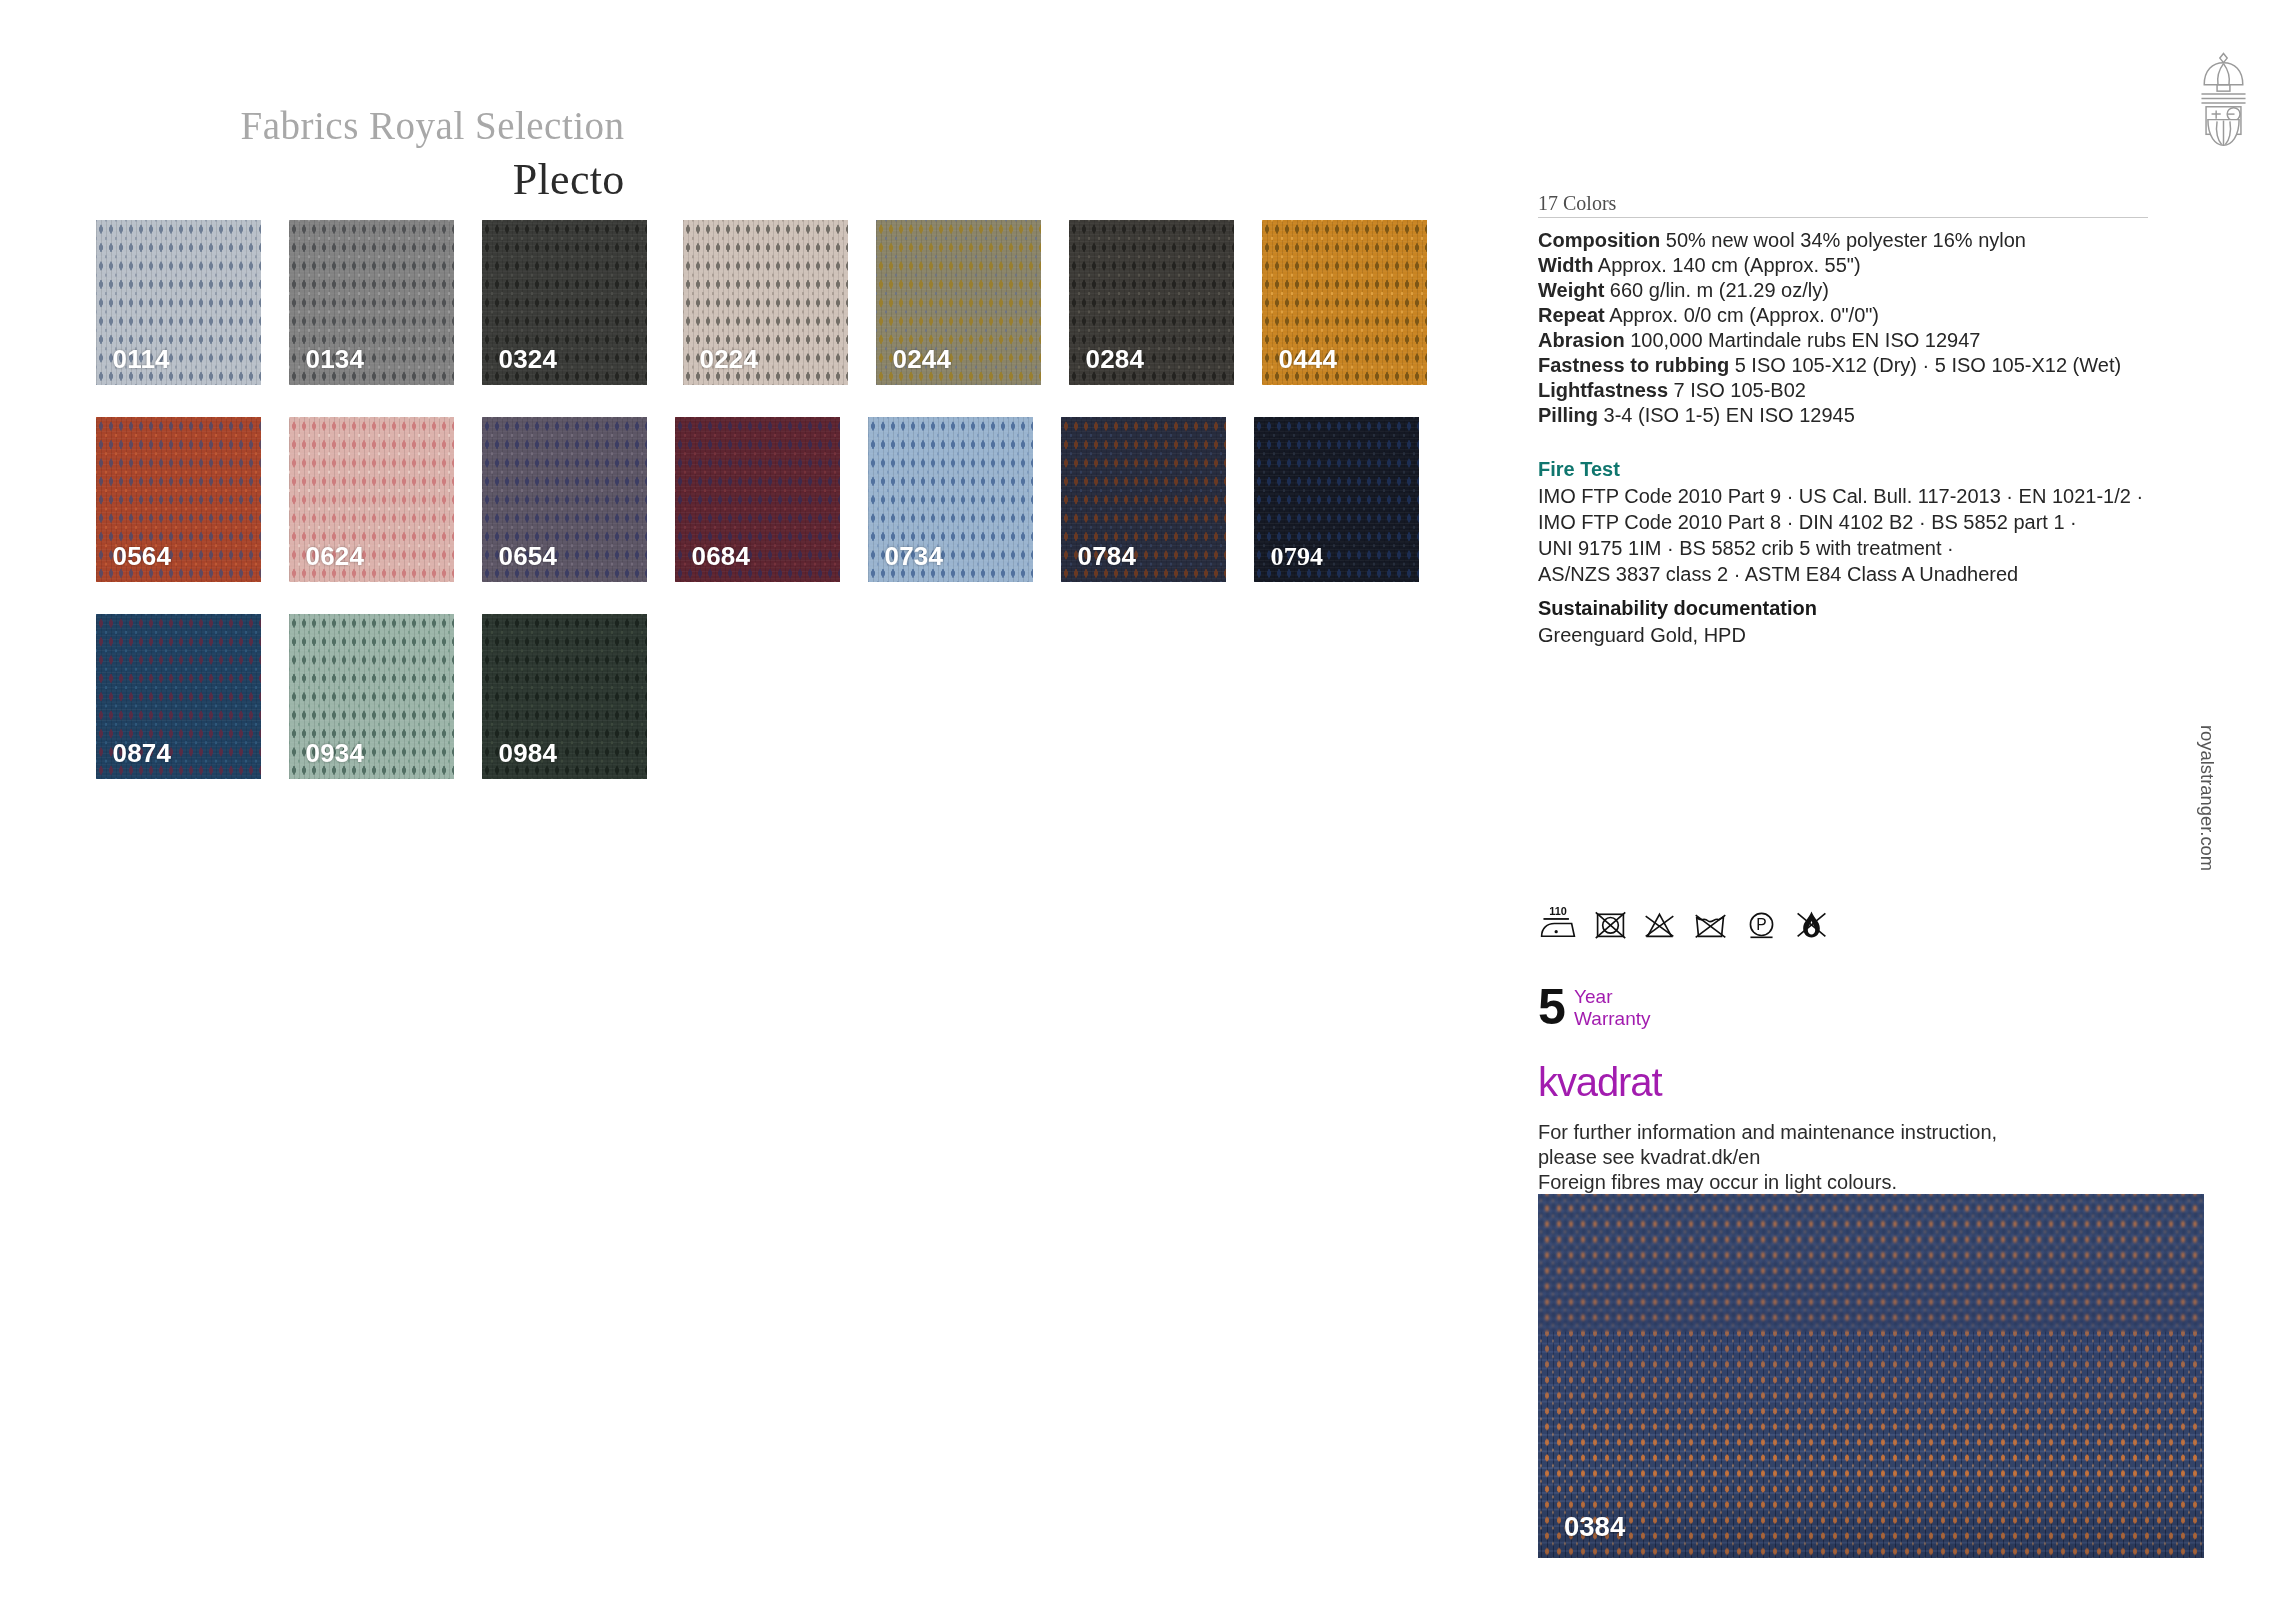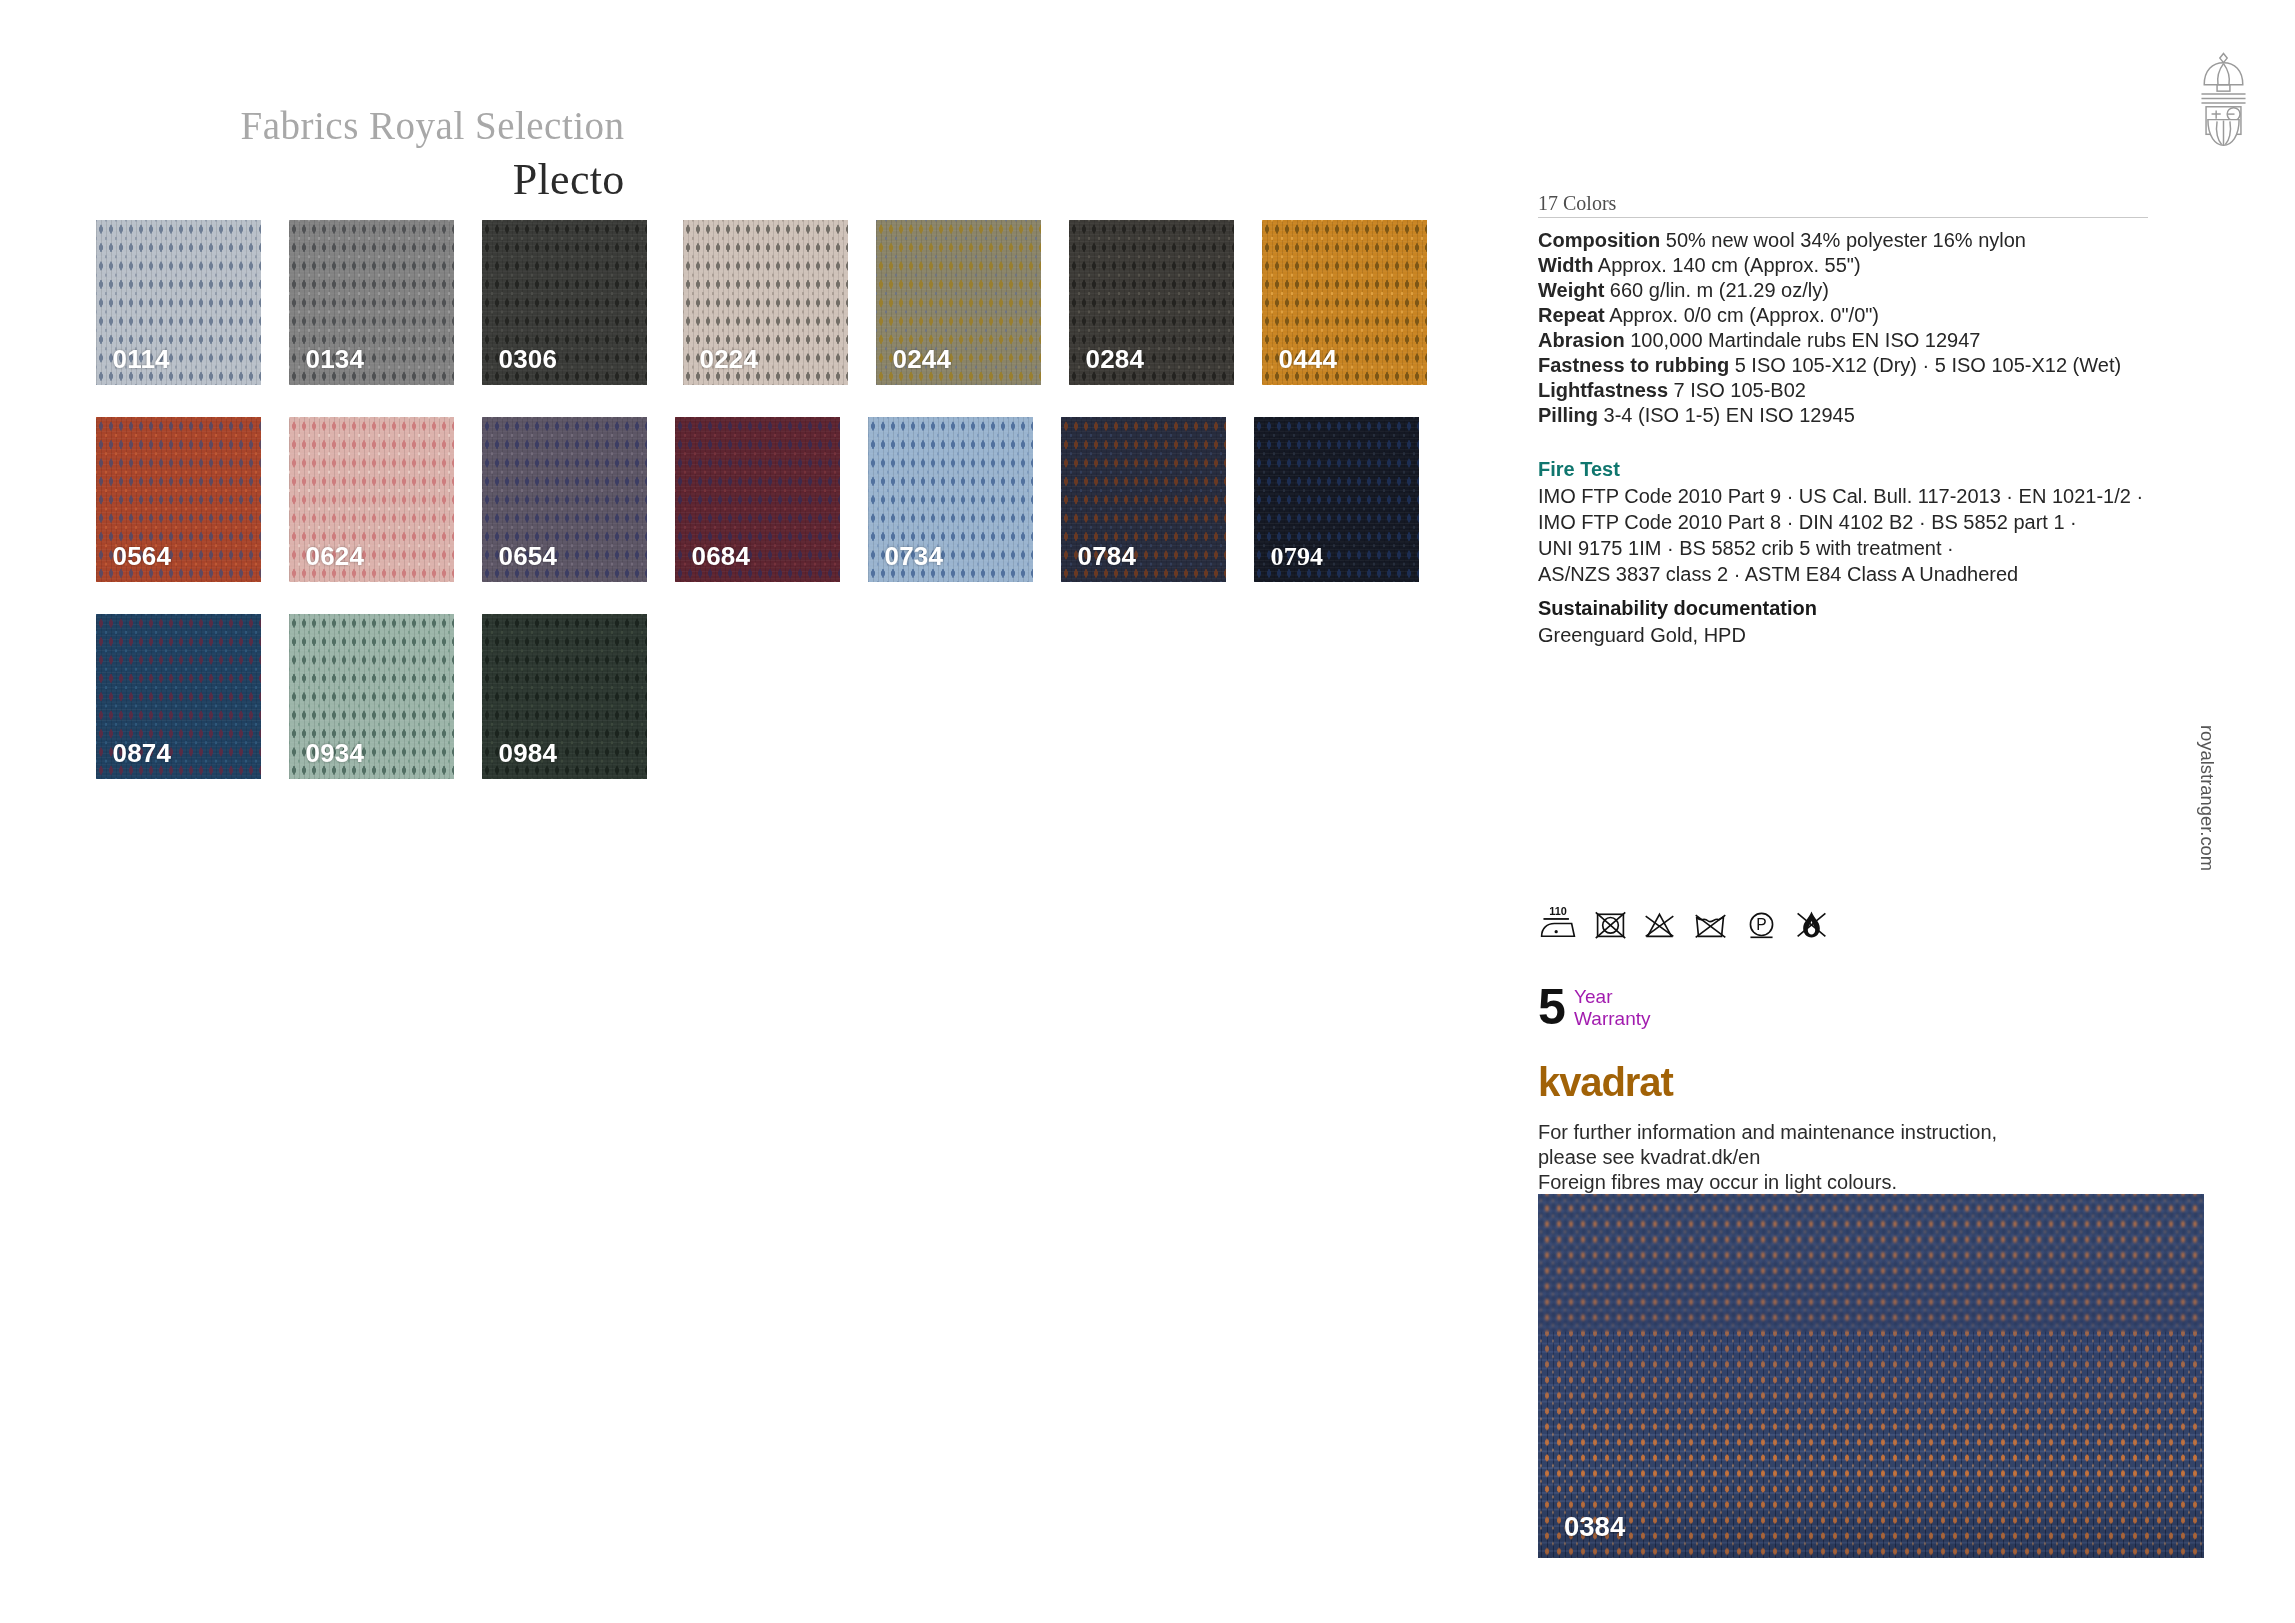--- a/index.html
+++ b/index.html
@@ -89,21 +89,21 @@
   #care-icons { position: absolute; left: 0; top: 905px; display: flex; align-items: flex-end; gap: 14.7px; }
   #care-icons svg { display: block; }
 
   
   #warranty { position: absolute; left: 0; top: 984px; display: flex; align-items: center; gap: 8.3px; }
   #warranty .num { font-size: 50px; font-weight: 700; color: #111; line-height: .95; }
   #warranty .txt { font-size: 19px; line-height: 22px; color: #a21caf; }
 
   #kvadrat {
     position: absolute; left: 0; top: 1060px;
-    font-size: 40px; font-weight: 700; color: #a16207;
+    font-size: 40px; font-weight: 400; color: #a21caf;
     letter-spacing: -1.1px;
   }
   #footnotes { position: absolute; left: 0; top: 1120px; width: 643px; }
   #footnotes .line { font-size: 20px; line-height: 25px; color: #2b2b2b; }
 
   
   #hero {
     position: absolute; left: 1538px; top: 1194px;
     width: 666px; height: 364px;
     overflow: hidden;
@@ -151,21 +151,21 @@
         <div class="swatch" style="background: rgb(185, 192, 201);">
           <div class="weave" style="--dot: #6a7a92; --dot2: #8f9aa9;"></div>
           <div class="code">0114</div>
         </div>
         <div class="swatch" style="background: rgb(130, 130, 130);">
           <div class="weave" style="--dot: #4d4f51; --dot2: #9b9b9b;"></div>
           <div class="code">0134</div>
         </div>
         <div class="swatch" style="background: rgb(58, 59, 56);">
           <div class="weave" style="--dot: #232421; --dot2: #4e4f4a;"></div>
-          <div class="code">0306</div>
+          <div class="code">0324</div>
         </div>
         <div class="swatch" style="background: rgb(207, 194, 185); margin-left: 8px;">
           <div class="weave" style="--dot: #6f6a63; --dot2: #a79c93;"></div>
           <div class="code">0224</div>
         </div>
         <div class="swatch" style="background: rgb(138, 132, 104);">
           <div class="weave" style="--dot: #9a7f2c; --dot2: #6e7584;"></div>
           <div class="code">0244</div>
         </div>
         <div class="swatch" style="background: rgb(60, 58, 54);">

